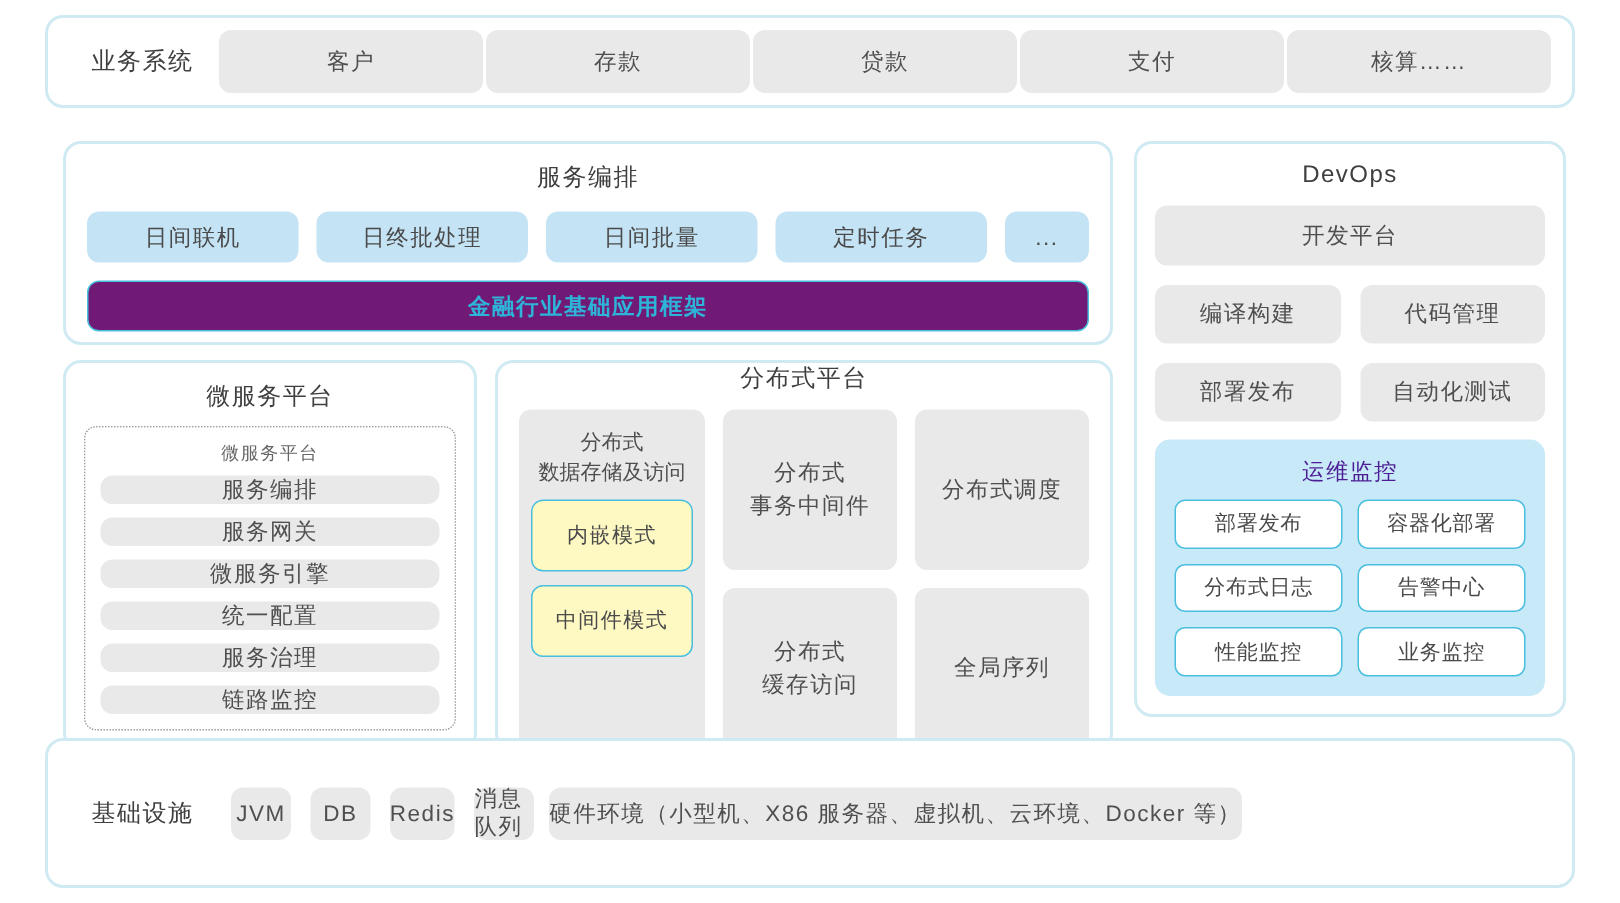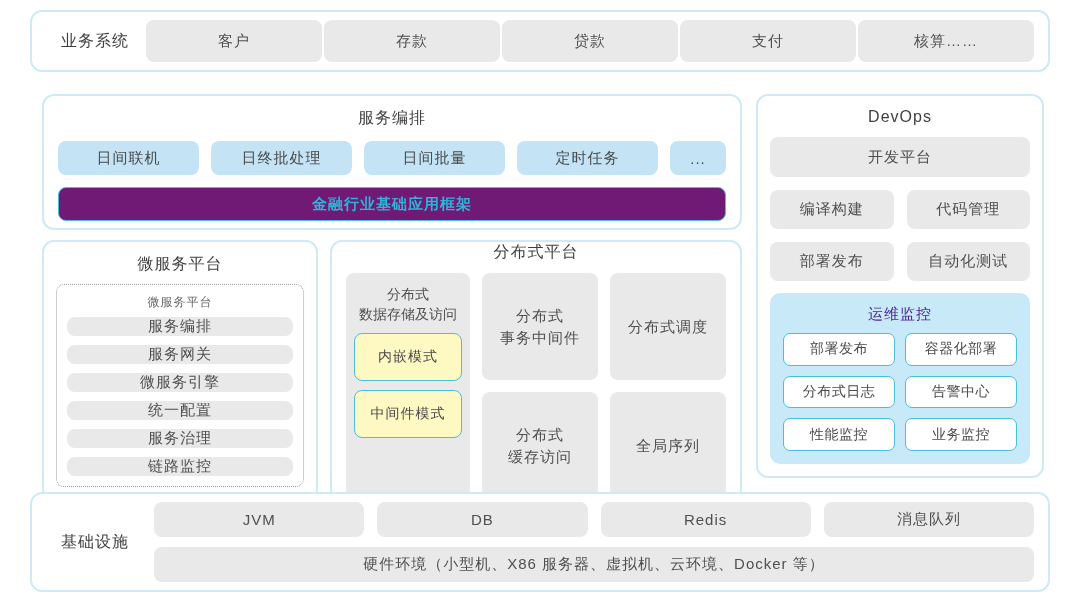--- a/index.html
+++ b/index.html
@@ -137,21 +137,21 @@
     display: flex; align-items: center; justify-content: center;
     font-size: 14px; color: #4a4a4a; letter-spacing: 0.5px;
   }
   
   .bottom-bar {
     position: absolute; left: 30px; top: 492px;
     width: 1020px; height: 100px;
     display: flex; align-items: center; gap: 10px;
     padding: 0 14px;
   }
-  .bottom-col { flex: 1; display: flex; flex-direction: column; gap: 10px; }
+  .bottom-col { flex: 1; display: flex; flex-direction: row; gap: 10px; }
   .bottom-row { display: flex; gap: 13px; }
   .bottom-row .gray-btn { flex: 1; height: 35px; }
   .hardware-bar {
     height: 35px;
     background: var(--gray_block, #e9e9e9);
     border-radius: 8px;
     display: flex; align-items: center; justify-content: center;
     font-size: 15px; color: #4f4f4f; letter-spacing: 1px;
   }
 </style>

